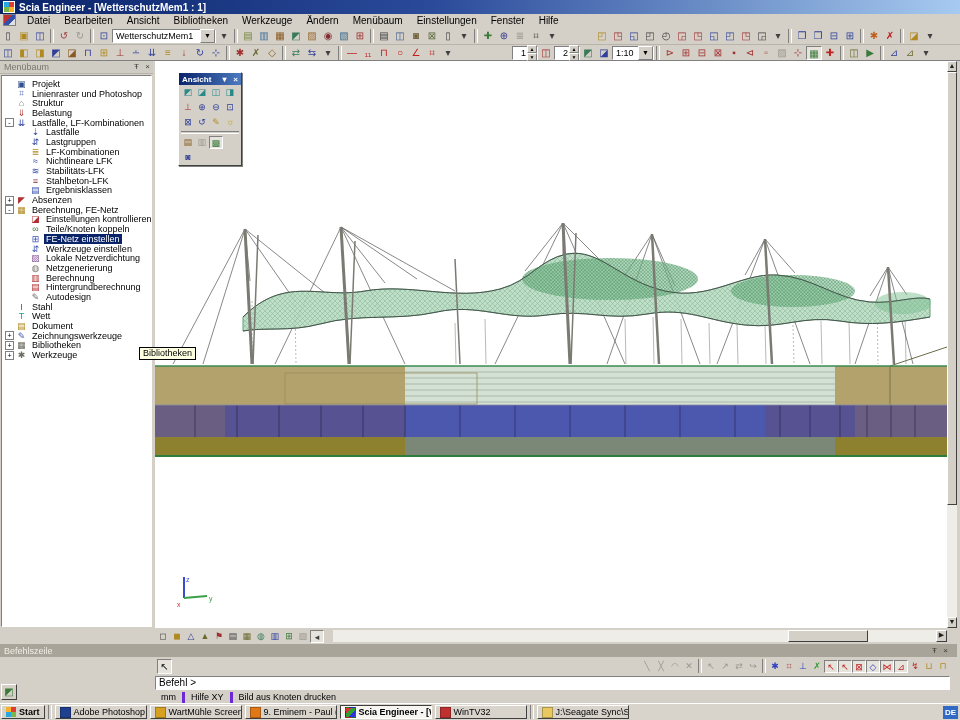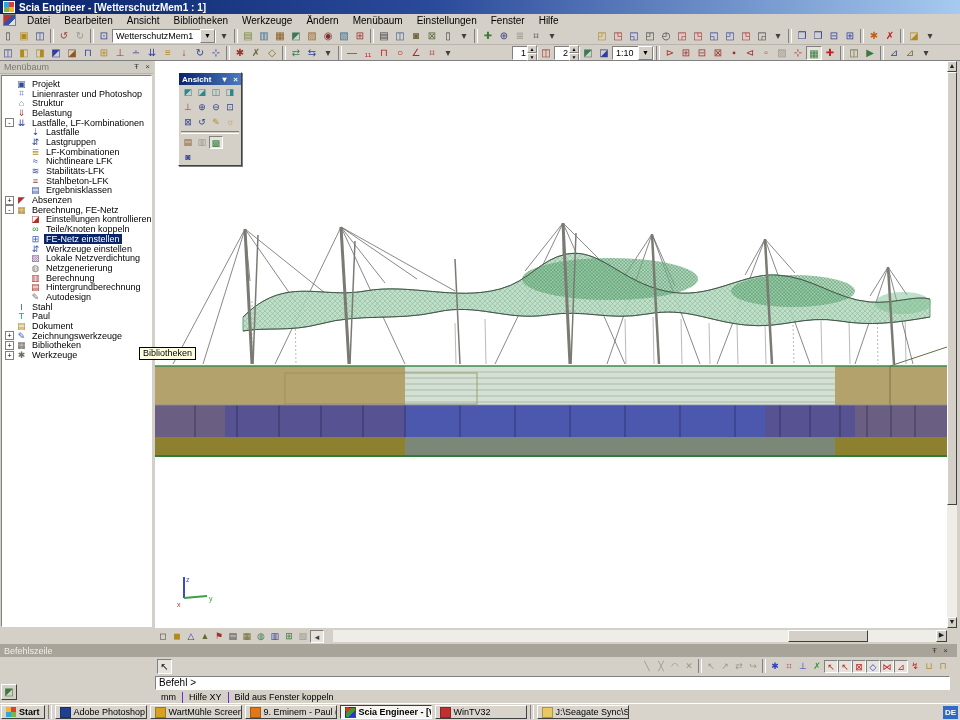--- a/index.html
+++ b/index.html
@@ -62,21 +62,21 @@
   #hthumb{left:455px;top:0;width:80px;height:12px;background:#d4d0c8;border:1px solid;border-color:#fff #404040 #404040 #fff;box-sizing:border-box}
   
   #bfz-header{left:0;top:644px;width:957px;height:13px;background:#a8a49a;color:#efeee8;font-size:9px;display:flex;align-items:center;padding-left:4px;box-sizing:border-box}
   #bfz-header .hbtn{width:11px;height:10px;font-size:8px;line-height:10px;text-align:center;color:#3a3a34}
   #bfz-tools{left:0;top:657px;width:960px;height:19px;background:#d4d0c8}
   #cursor-btn{left:157px;top:2px;width:15px;height:15px}
   #snapbar{right:10px;top:2px;display:flex;align-items:center}
   #cmdrow{left:155px;top:676px;width:795px;height:14px;background:#fff;border:1px solid;border-color:#808080 #fff #fff #808080;font-size:10px;line-height:12px;padding-left:3px;box-sizing:border-box}
   #dockbtn{left:1px;top:684px;width:14px;height:14px}
   #statusrow{left:155px;top:691px;width:805px;height:12px;display:flex;font-size:9px;align-items:center}
-  .stpanel{padding:0 6px;border-right:1px solid #6d28d9;height:11px;line-height:11px}
+  .stpanel{padding:0 6px;border-right:3px solid #6d28d9;height:11px;line-height:11px}
   
   #taskbar{left:0;top:703px;width:960px;height:17px;background:#d8d4cc;border-top:1px solid #fff;display:flex;align-items:center;box-sizing:border-box;gap:3px;padding-left:1px}
   .tbtn{height:14px;display:flex;align-items:center;gap:3px;font-size:9px;background:#d8d4cc;border:1px solid;border-color:#fff #404040 #404040 #fff;padding:0 4px;box-sizing:border-box;white-space:nowrap;overflow:hidden}
   .tbtn.active{background:#f6f5f1;border-color:#404040 #fff #fff #404040;font-weight:bold}
   .tbicon{width:9px;height:9px;flex:none;border:1px solid rgba(0,0,0,.25)}
   #start-btn{font-weight:bold}
   .startflag{width:10px;height:10px;background:conic-gradient(#e03c31 0 25%,#7ab648 0 50%,#28a8e0 0 75%,#f8b229 0);flex:none}
   #tray{margin-left:auto;margin-right:2px;display:flex;align-items:center}
   #lang{width:15px;height:13px;background:#316ac5;color:#fff;font-size:8px;font-weight:bold;text-align:center;line-height:13px}
   .tdivider{width:2px;height:14px;border-left:1px solid #808080;border-right:1px solid #fff}
@@ -341,21 +341,21 @@
       <div class="trow" style="padding-left: 28px;">
         <span class="tico" style="color: rgb(107, 107, 96);">✎</span>
         <span class="tlabel">Autodesign</span>
       </div>
       <div class="trow" style="padding-left: 14px;">
         <span class="tico" style="color: rgb(74, 90, 154);">I</span>
         <span class="tlabel">Stahl</span>
       </div>
       <div class="trow" style="padding-left: 14px;">
         <span class="tico" style="color: rgb(24, 160, 160);">T</span>
-        <span class="tlabel">Paul</span>
+        <span class="tlabel">Wett</span>
       </div>
       <div class="trow" style="padding-left: 14px;">
         <span class="tico" style="color: rgb(176, 138, 32);">▤</span>
         <span class="tlabel">Dokument</span>
       </div>
       <div class="trow" style="padding-left: 3px;">
         <span class="texp">+</span>
         <span class="tico" style="color: rgb(58, 85, 176);">✎</span>
         <span class="tlabel">Zeichnungswerkzeuge</span>
       </div>
@@ -591,21 +591,21 @@
       <span class="ico small" style="color: rgb(192, 32, 32);">↯</span>
       <span class="ico small" style="color: rgb(176, 138, 32);">⊔</span>
       <span class="ico small" style="color: rgb(176, 138, 32);">⊓</span>
     </div>
 </div>
 <div id="cmdrow" class="abs">Befehl &gt;</div>
 <div id="dockbtn" class="abs ico" style="border:1px solid;border-color:#fff #404040 #404040 #fff;color:#3a7a3a">◩</div>
 <div id="statusrow" class="abs">
   <span class="stpanel">mm</span>
   <span class="stpanel">Hilfe XY</span>
-  <span class="stpanel" style="border-right:none">Bild aus Fenster koppeln</span>
+  <span class="stpanel" style="border-right:none">Bild aus Knoten drucken</span>
 </div>
 
 <div id="taskbar" class="abs">
   <div class="tbtn" id="start-btn">
     <span class="startflag"></span>
     <span>Start</span>
   </div>
   <span class="tdivider"></span>
   <div id="taskbuttons" style="display:flex;gap:3px">
       <div class="tbtn" style="width: 92px;">

